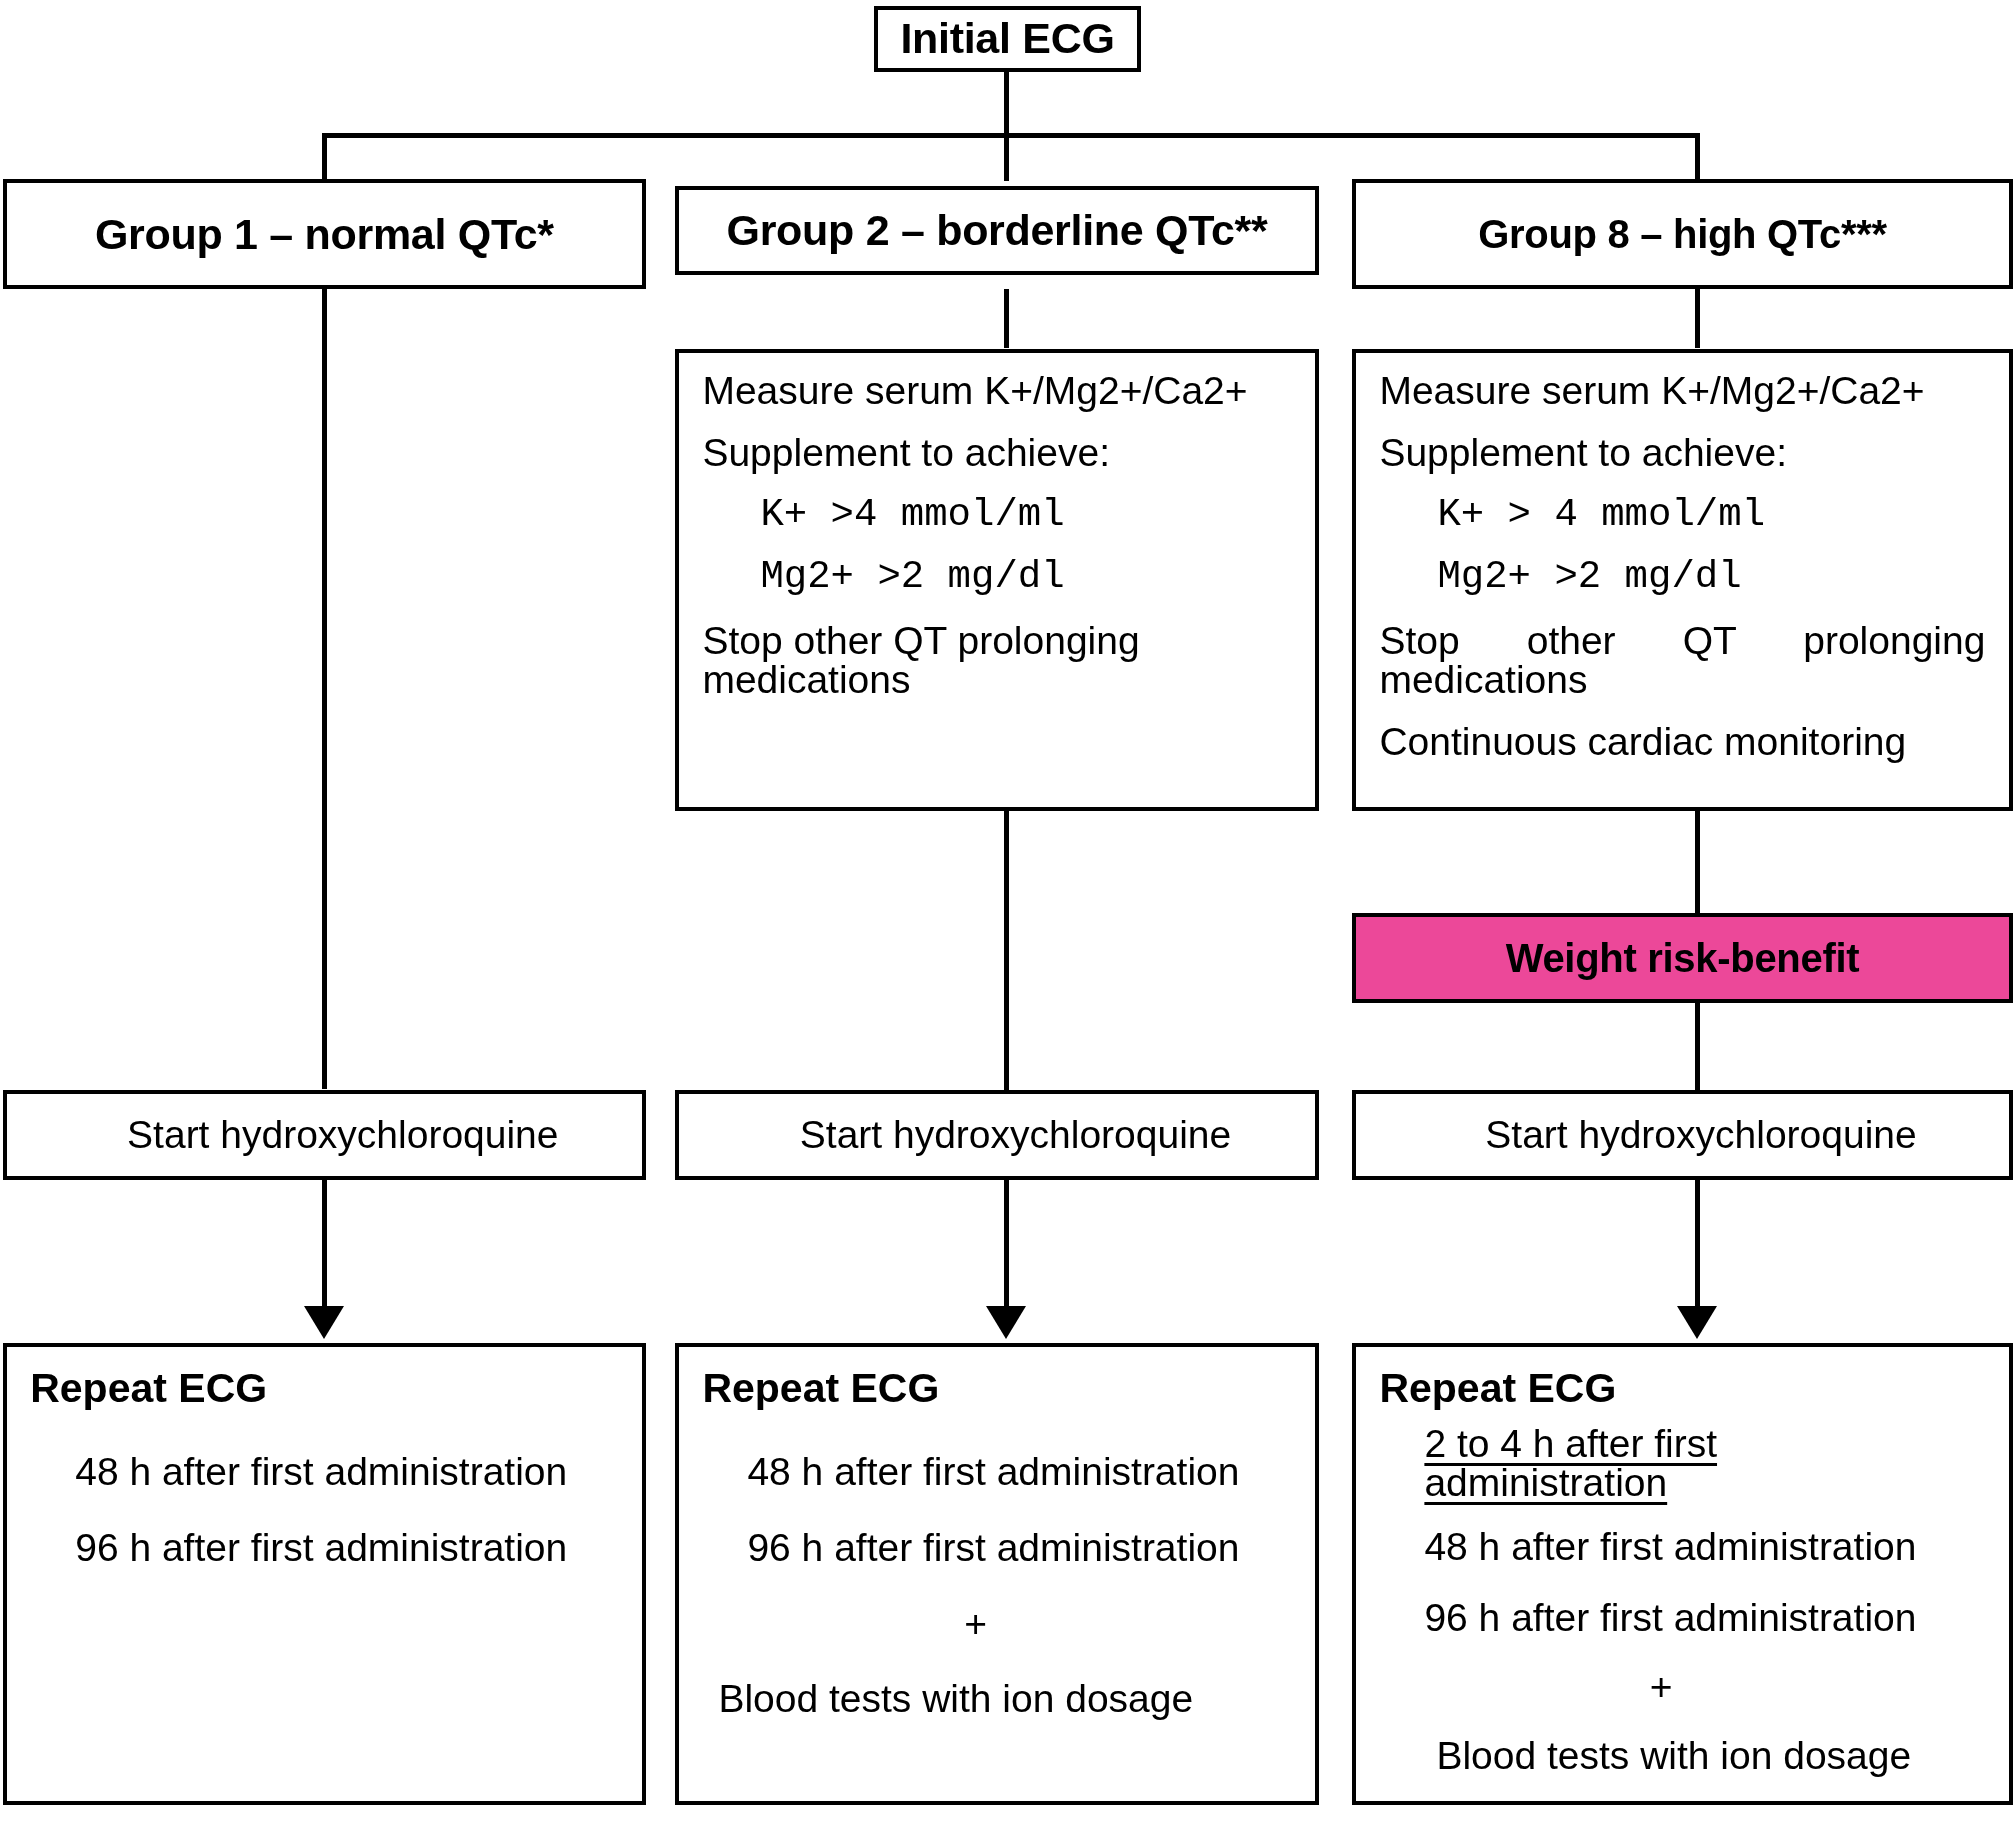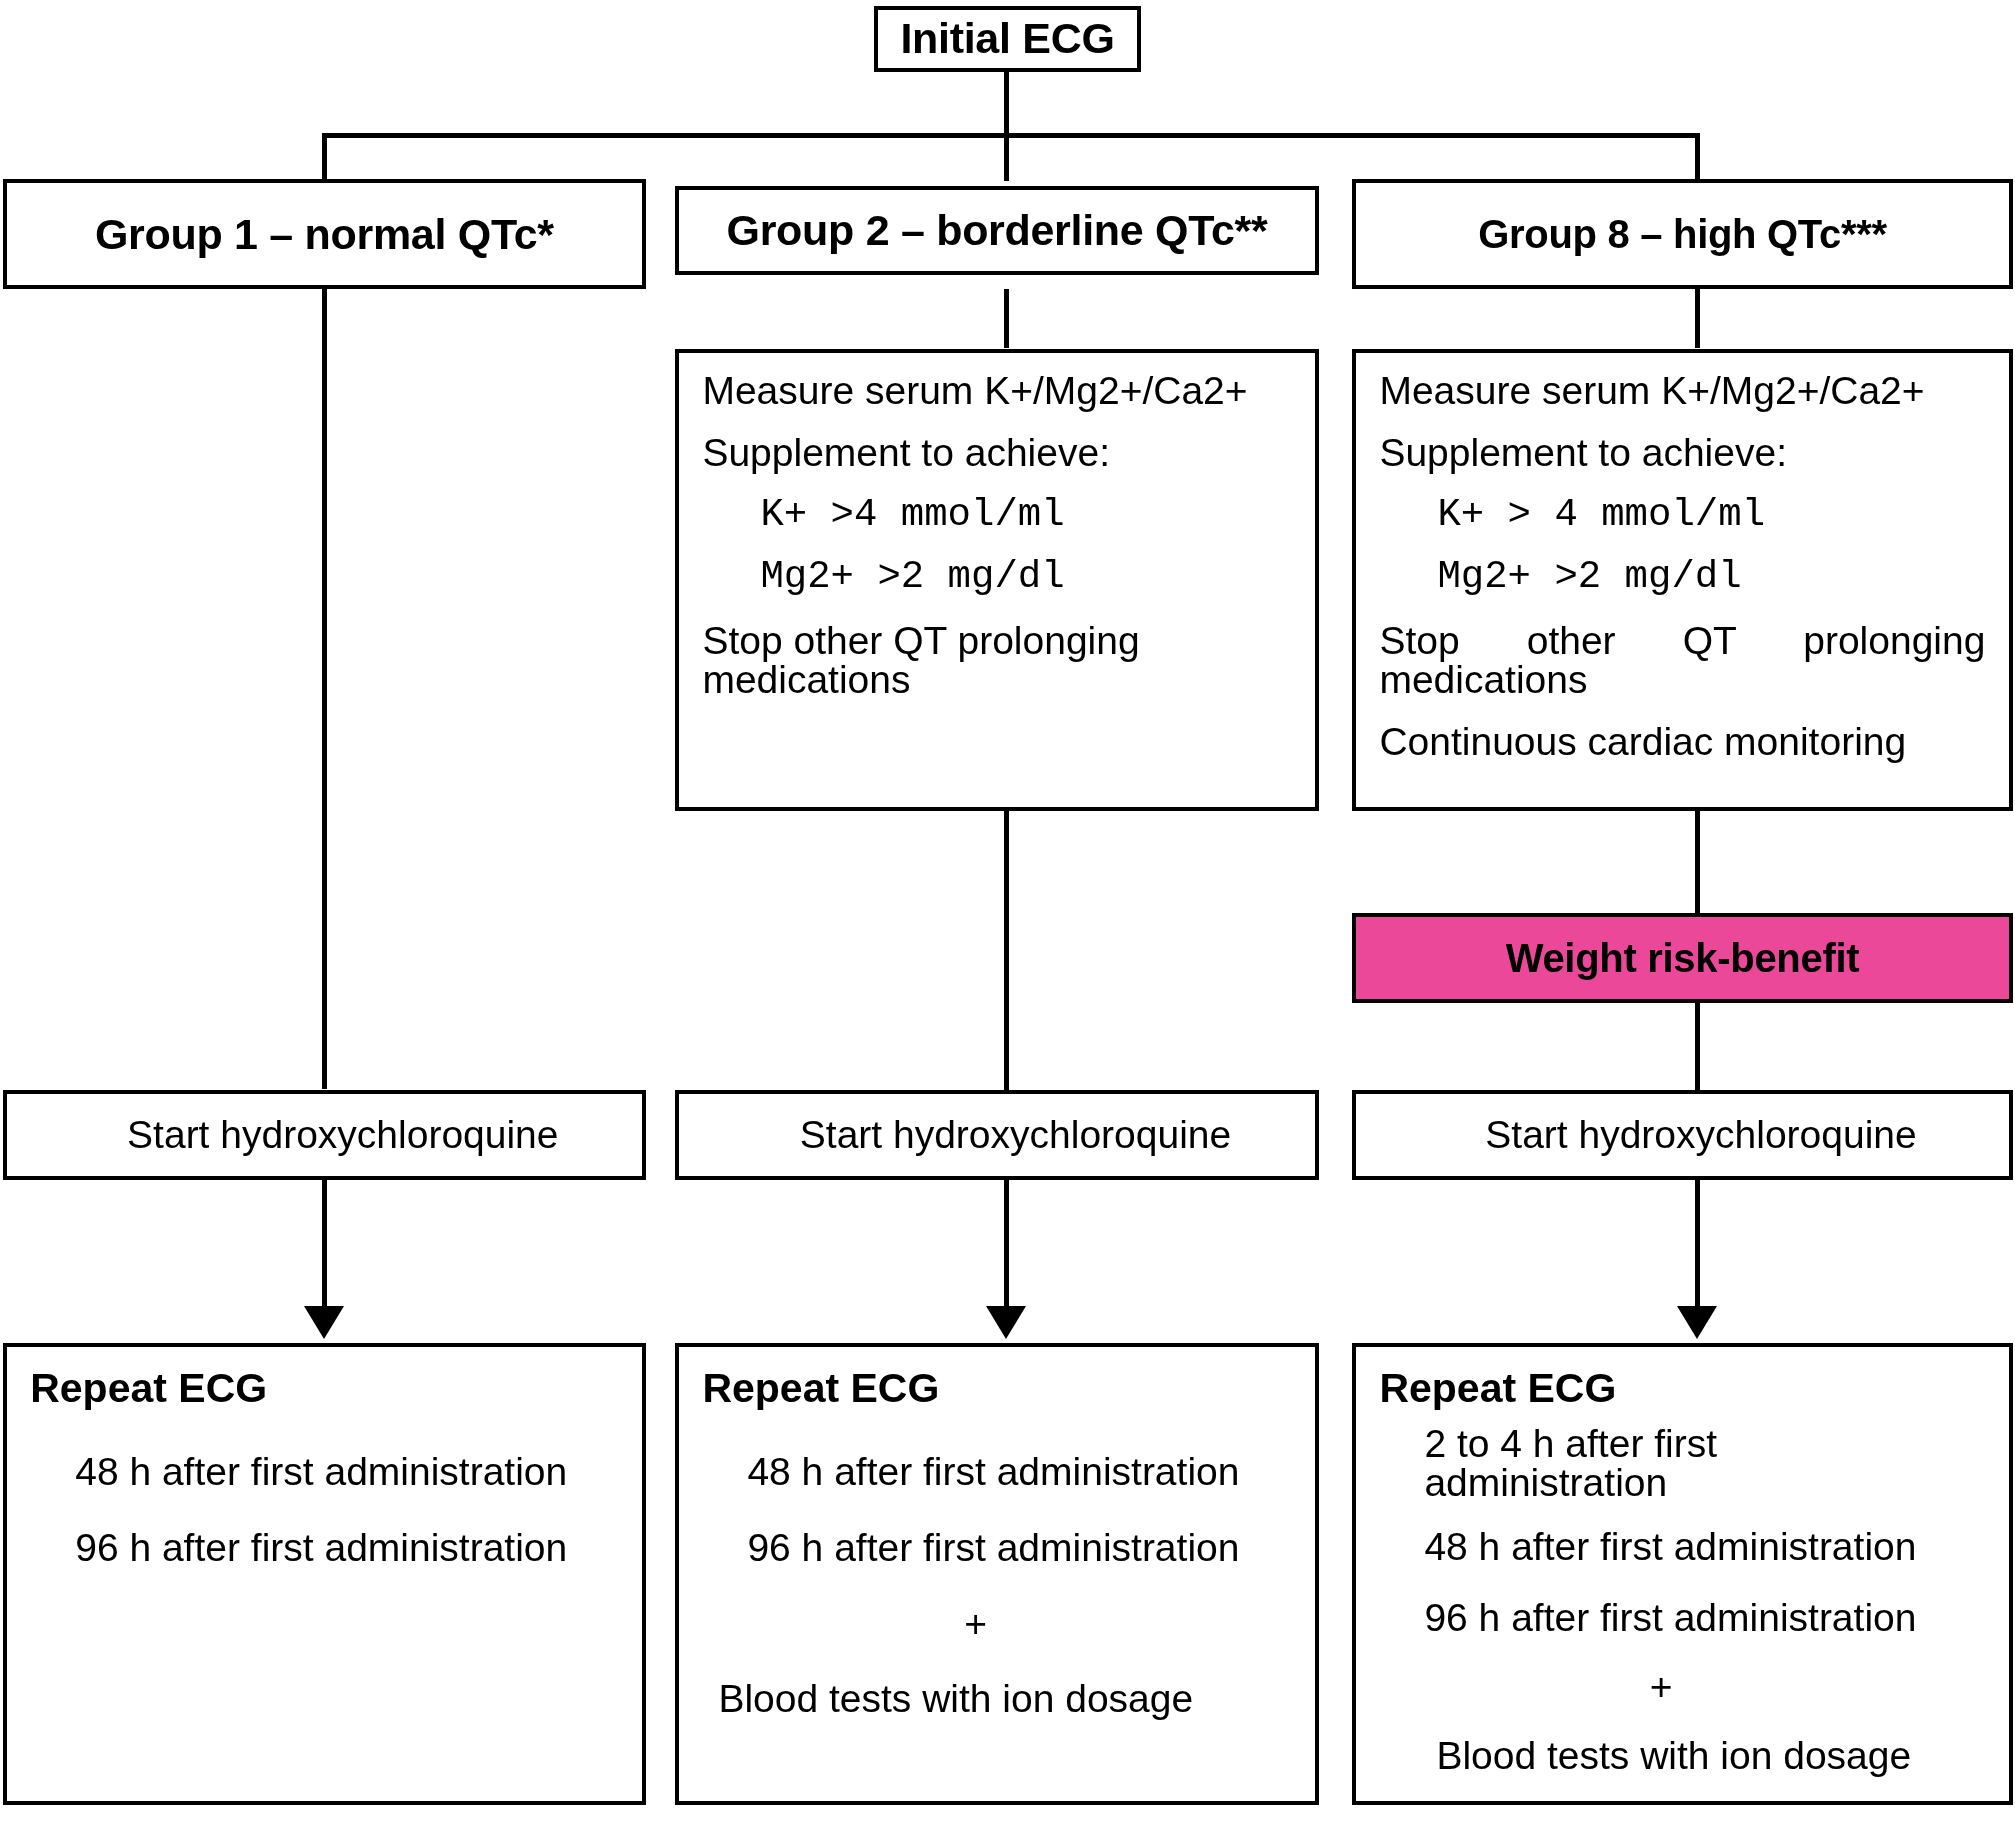--- a/index.html
+++ b/index.html
@@ -79,20 +79,21 @@
     font-weight: bold;
     font-size: 41px;
     margin: 0 0 43px 0;
   }
   .rep .item {
     margin: 0 0 37px 0;
     padding-left: 45px;
     white-space: nowrap;
   }
   .rep .item.ul {
+    text-decoration: underline;
     text-underline-offset: 5.5px;
     white-space: normal;
     padding-left: 45px;
     text-indent: 0;
   }
   .rep .plus {
     margin: 0 0 36px 0;
     text-align: center;
     padding-right: 48px;
   }

